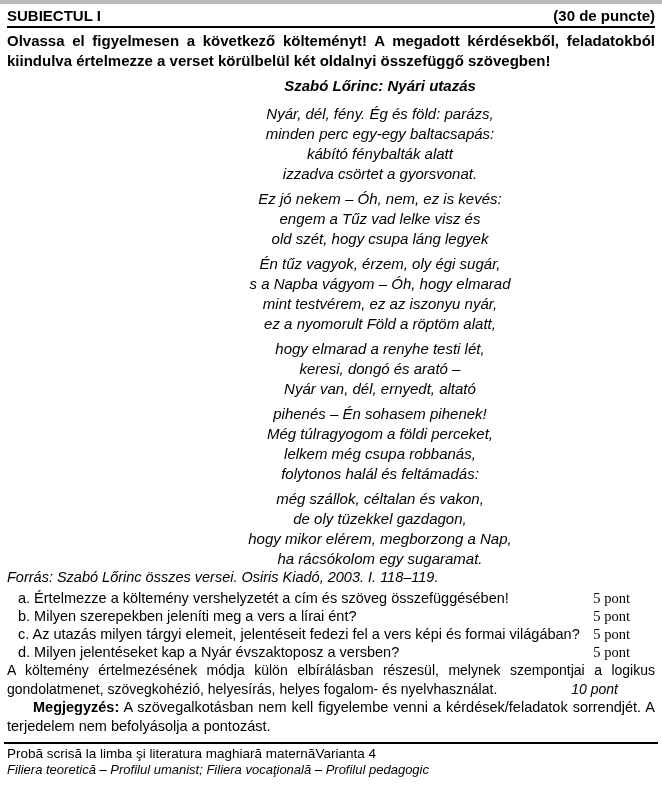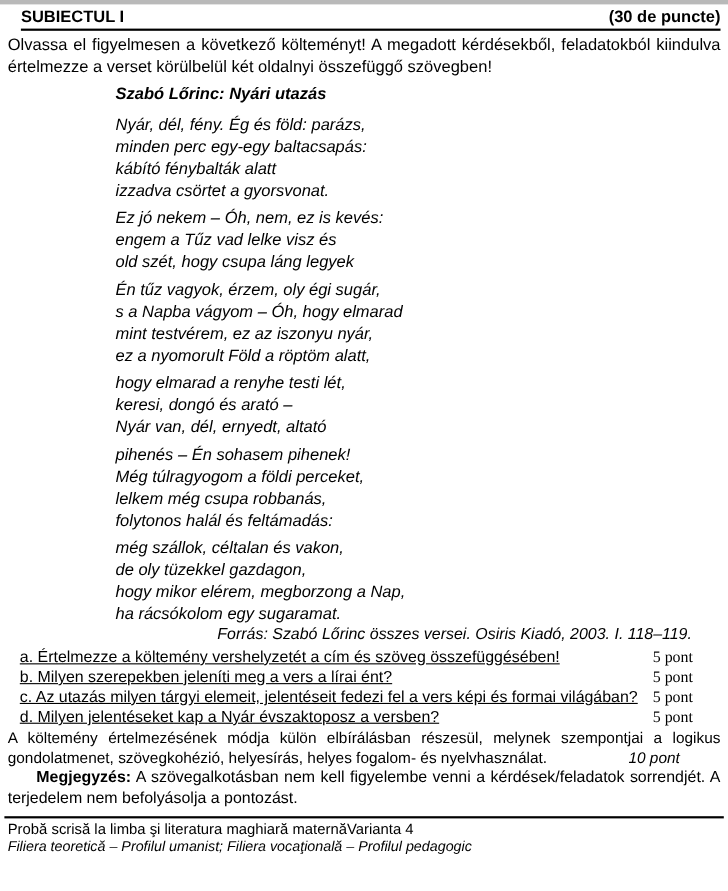--- a/index.html
+++ b/index.html
@@ -8,40 +8,40 @@
     width: 662px; height: 810px; margin: 0;
     background: #ffffff; color: #000000;
     font-family: "Liberation Sans", sans-serif;
   }
   .top-strip { height: 4px; background: #b9b9b9; }
   .doc { padding: 0 7px; }
 
   .header-row {
     display: flex; justify-content: space-between; align-items: flex-end;
     font-weight: bold; font-size: 15px; line-height: 19px;
-    border-bottom: 2px solid #000; padding-bottom: 1px; margin-top: 2px; margin-left: 12px;
+    border-bottom: 2px solid #000; padding-bottom: 1px; margin-top: 2px;
   }
 
   .intro {
-    margin: 3px 0 0; font-weight: normal; font-size: 15px;
+    margin: 3px 0 0; font-weight: bold; font-size: 15px;
     line-height: 20px; text-align: justify;
   }
 
-  .poem { margin-left: 98px; font-style: italic; font-size: 15px; line-height: 20px; }
+  .poem { margin-left: 98px; font-style: italic; font-size: 15px; line-height: 20px; text-align: center; }
   .poem-title { font-weight: bold; margin-top: 5px; margin-bottom: 8px; }
   .stanza { margin-top: 5px; }
   .poem-line { white-space: nowrap; }
   .poem-source {
     font-style: italic; font-size: 14.5px; line-height: 16px;
-    text-align: right; margin: 0 26px 0 0;
+    margin: 0 26px 0 0;
   }
 
   .questions { margin-top: 4px; font-size: 14.5px; line-height: 18px; padding: 0 25px 0 11px; }
   .qrow { display: flex; justify-content: space-between; }
-  .qtext { white-space: nowrap; text-decoration: underline; }
+  .qtext { white-space: nowrap; }
   .qpoints { white-space: nowrap; padding-left: 2px; font-family: Liberation Serif, serif; }
 
   .grading {
     margin: 0; font-size: 14px; line-height: 18.5px;
     text-align: justify; position: relative; padding-right: 0;
   }
   .grading-points { position: absolute; right: 37px; bottom: 0; font-style: italic; }
 
   .remark {
     margin: 0; font-size: 14.5px; line-height: 18.5px;

